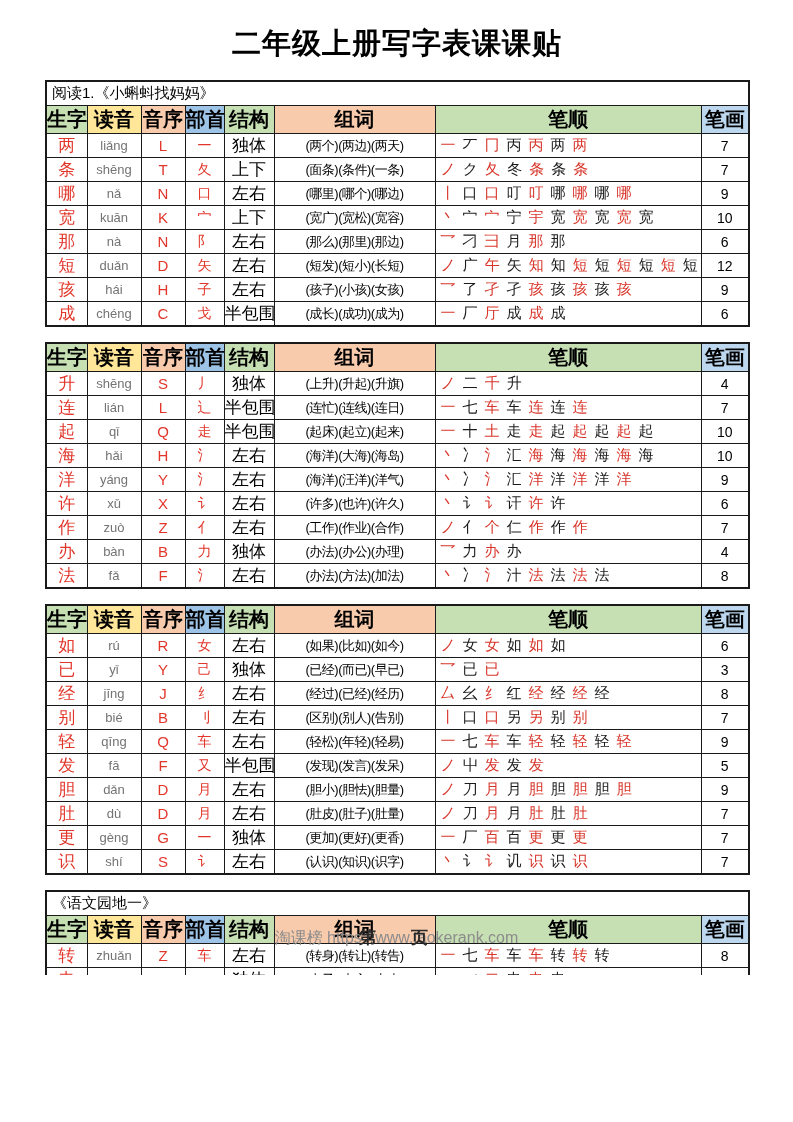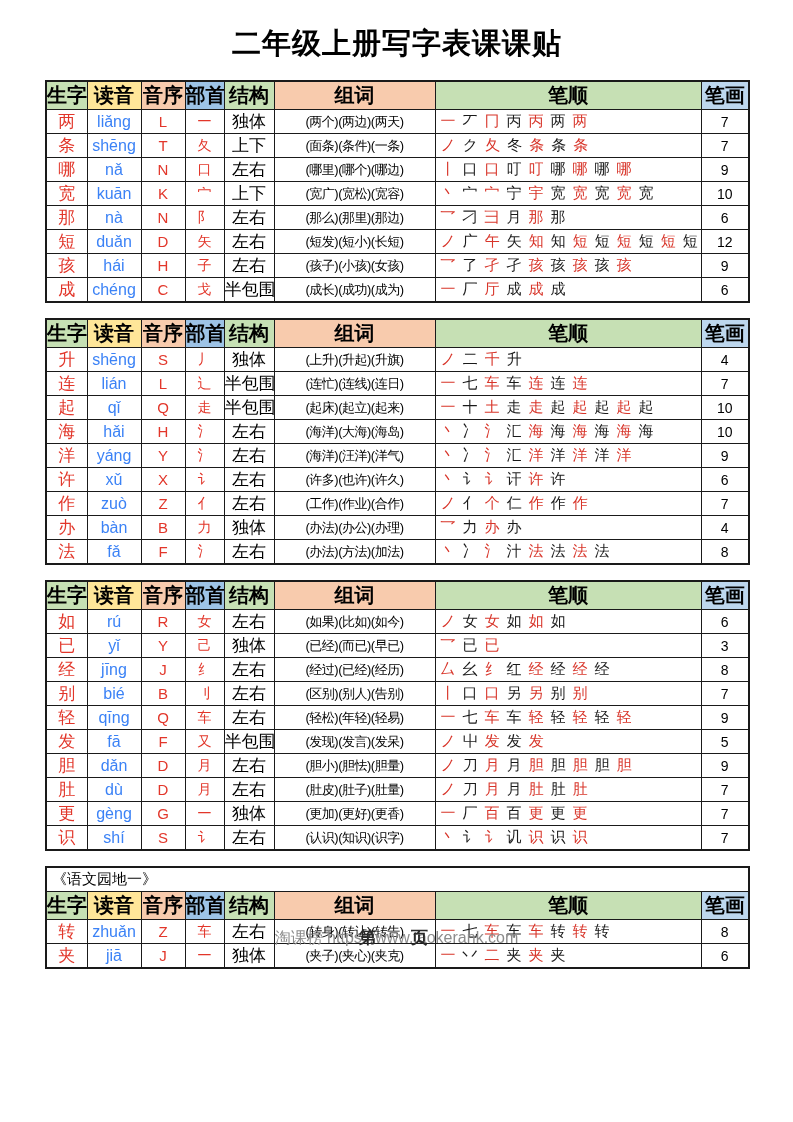--- a/index.html
+++ b/index.html
@@ -43,21 +43,21 @@
     font-size:15px;
     font-weight:500;
   }
   tr.hdr th{
     height:23px;
     font-size:20px;
     font-weight:600;
   }
   tr.row td{height:23px;}
   .c-char{font-size:17px;color:#e2362a;font-weight:500;}
-  .c-pinyin{font-size:16px;color:#3b82f6;}
+  .c-pinyin{font-size:13px;color:#737373;}
   .c-initial{font-size:15px;color:#e2362a;}
   .c-radical{font-size:14px;color:#e2362a;}
   .c-structure{font-size:17px;margin-top:32px;}
   .c-words{font-size:13px;letter-spacing:-0.5px;}
   .c-strokes{text-align:left;padding-left:5px;font-size:15px;}
   .c-strokes span{margin-right:7px;}
   .s-r{color:#d8352a;}
   .s-b{color:#1a1a1a;}
   .c-count{font-size:14px;}
   .footer{
@@ -90,20 +90,23 @@
           <col style="width: 41px;">
           <col style="width: 54px;">
           <col style="width: 44px;">
           <col style="width: 39px;">
           <col style="width: 50px;">
           <col style="width: 161px;">
           <col style="width: 266px;">
           <col style="width: 48px;">
         </colgroup>
         <tbody>
+          <tr class="section-title">
+            <td colspan="8">阅读1.《小蝌蚪找妈妈》</td>
+          </tr>
           <tr class="hdr">
             <th style="background: rgb(198, 224, 180);">生字</th>
             <th style="background: rgb(255, 230, 153);">读音</th>
             <th style="background: rgb(248, 203, 173);">音序</th>
             <th style="background: rgb(157, 195, 230);">部首</th>
             <th style="background: rgb(198, 224, 180);">结构</th>
             <th style="background: rgb(248, 203, 173);">组词</th>
             <th style="background: rgb(198, 224, 180);">笔顺</th>
             <th style="background: rgb(189, 215, 238);">笔画</th>
           </tr>

